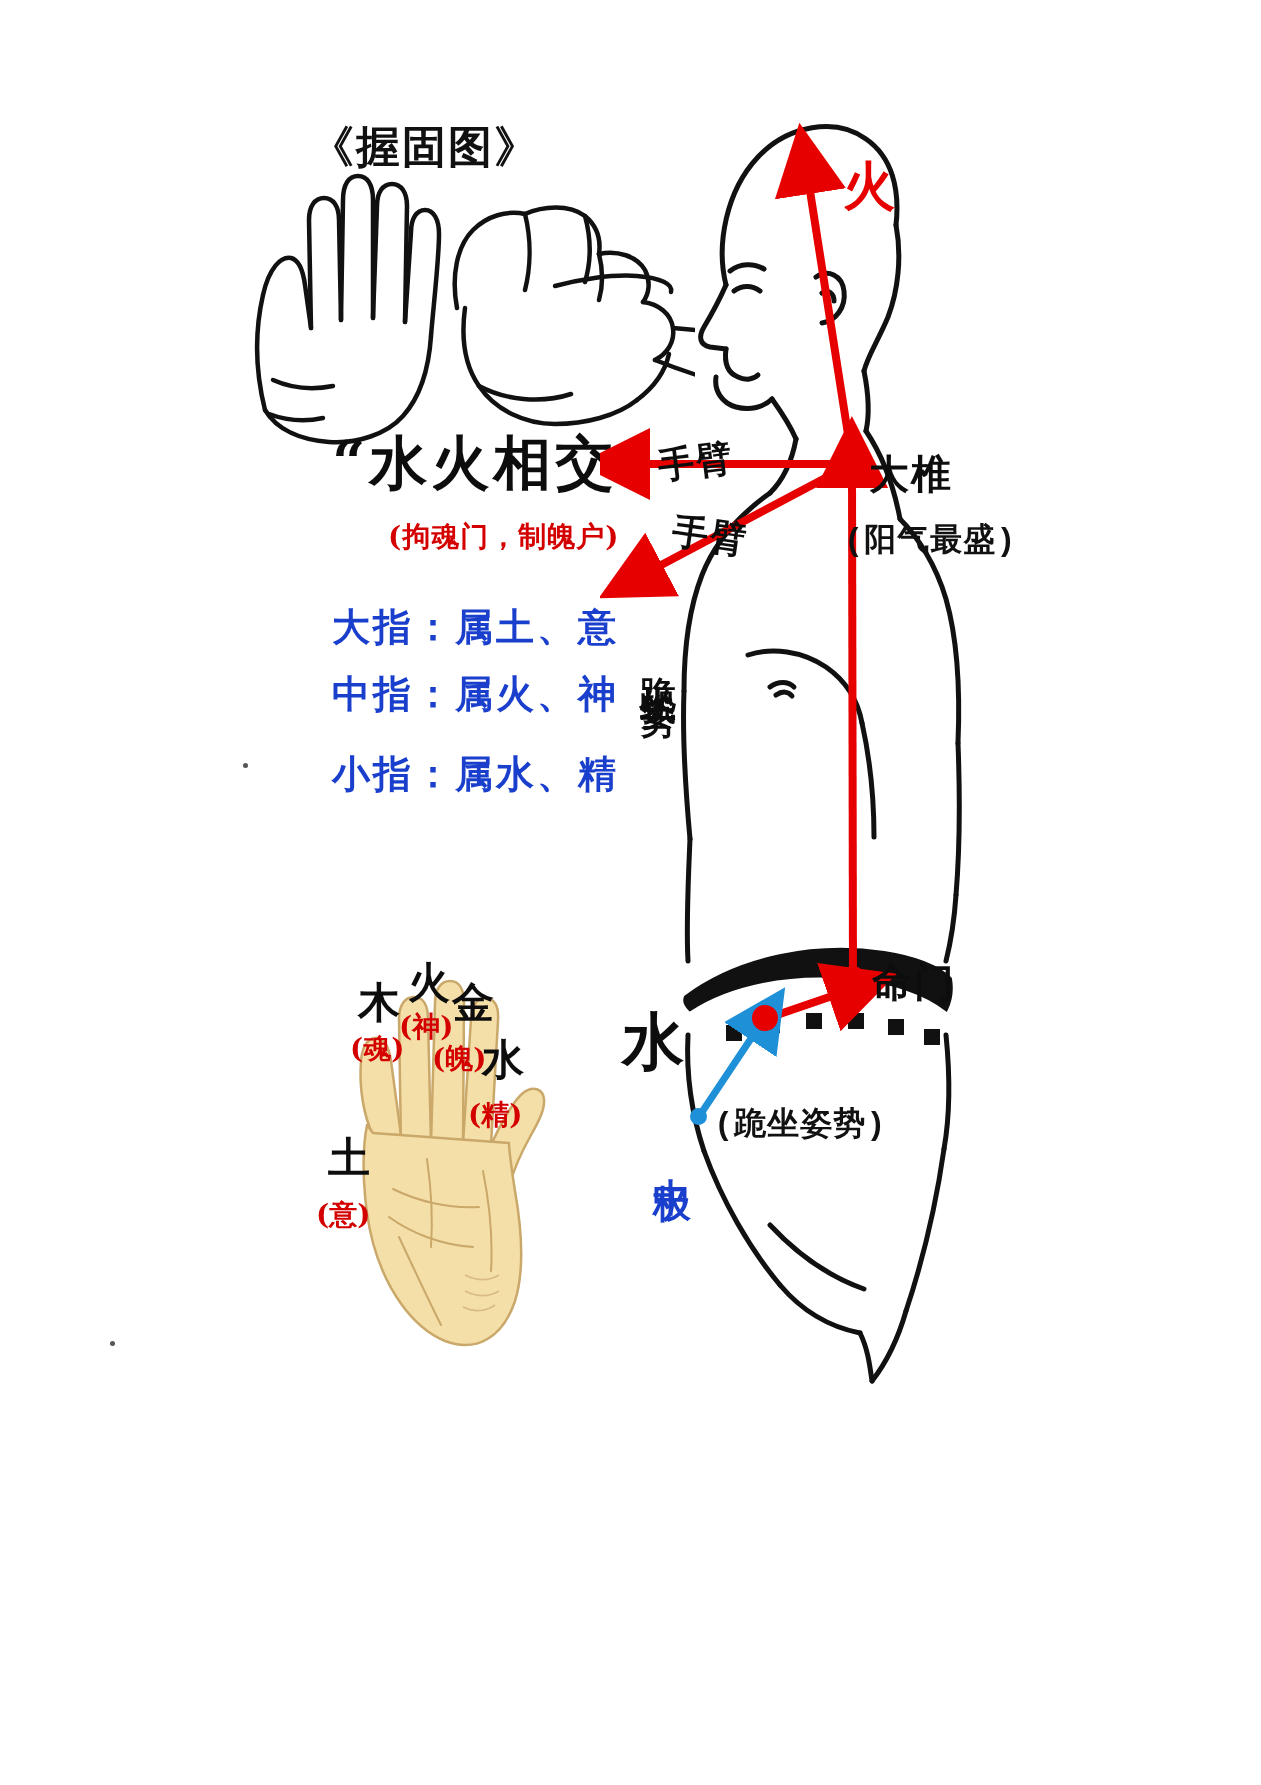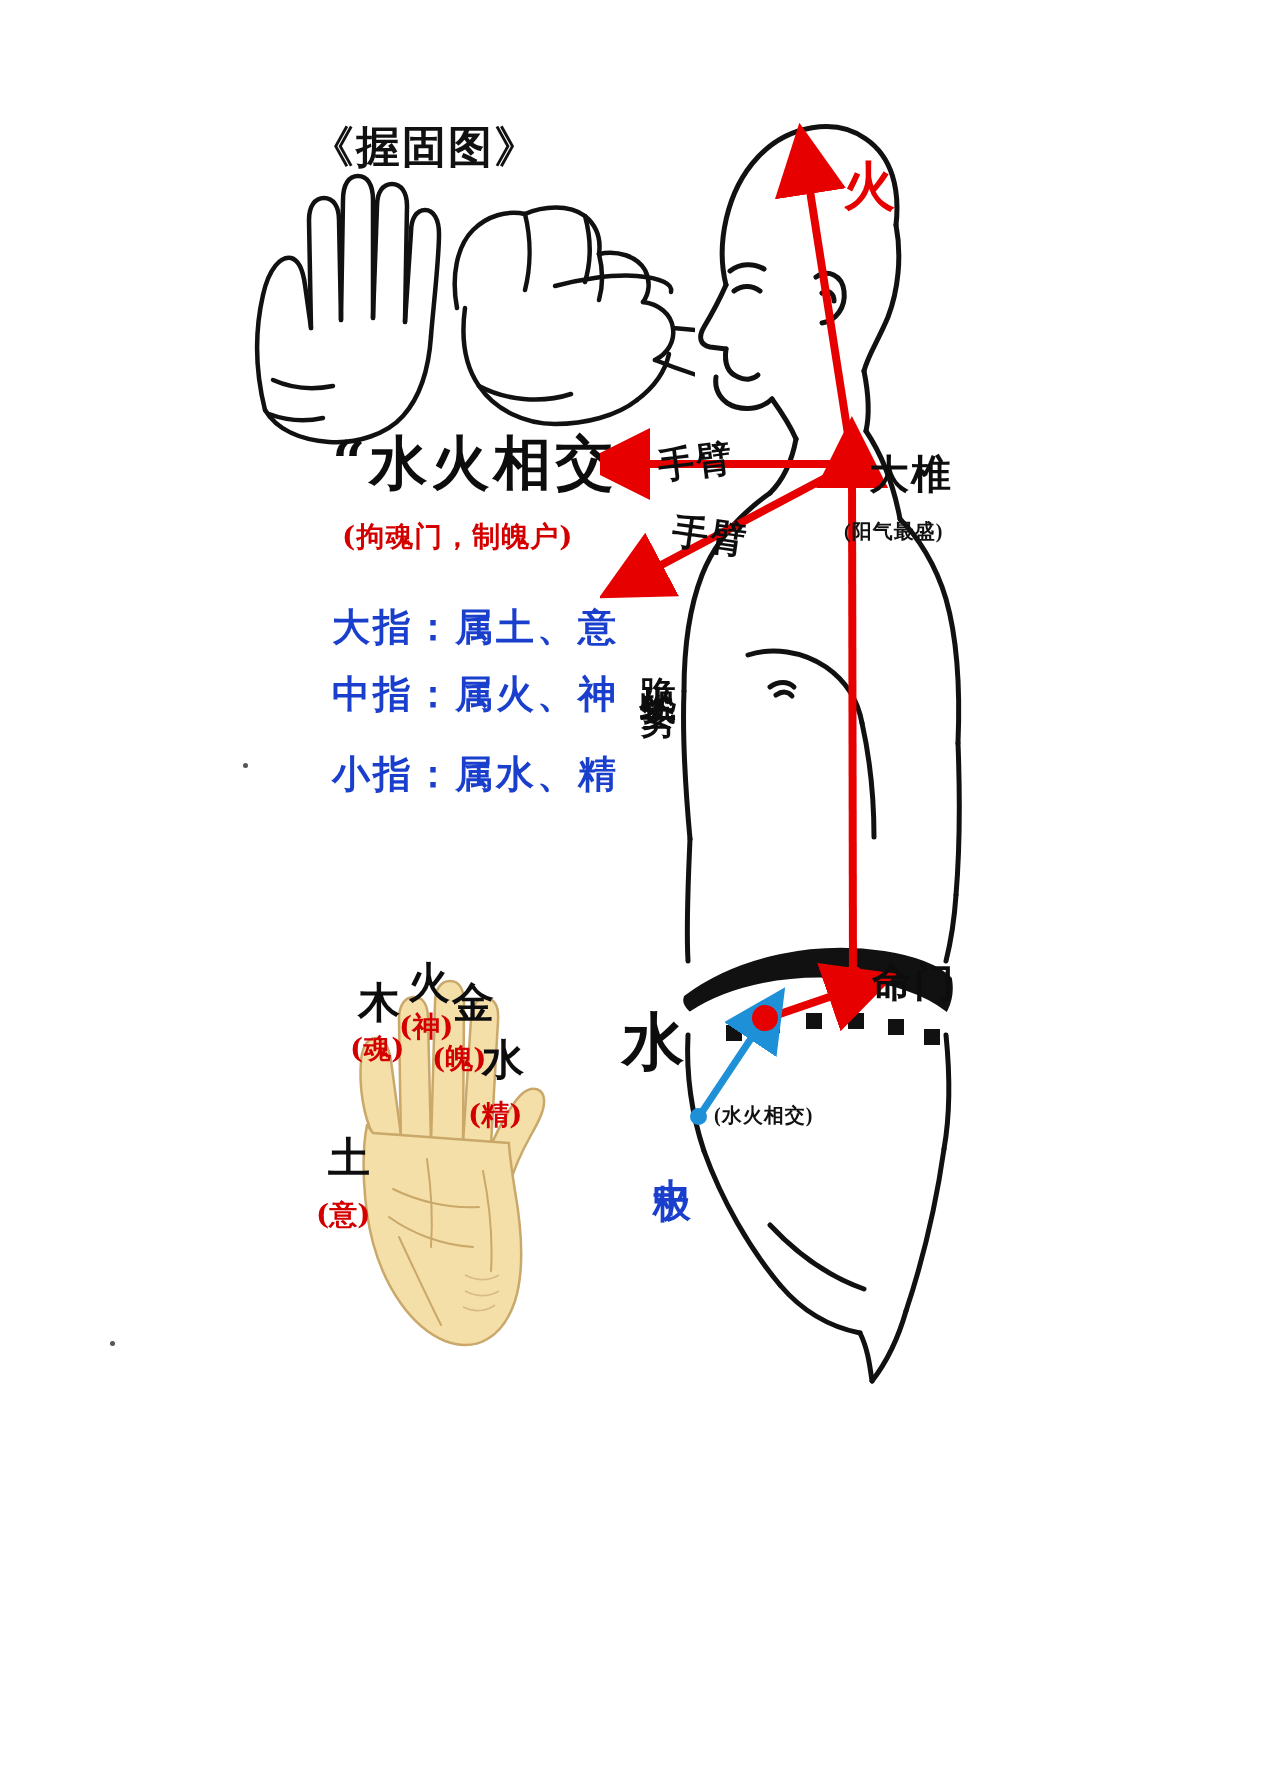--- a/index.html
+++ b/index.html
@@ -33,20 +33,21 @@
     color: #0d0d0d;
     font-size: 58px;
     letter-spacing: 4px;
   }
   .t-red-note {
     font-family: "DejaVu Serif", serif;
     font-weight: bold;
     color: #d40000;
     font-size: 28px;
     letter-spacing: 1px;
+    margin-left: 46px;
   }
   .t-blue-row {
     font-family: "DejaVu Serif", serif;
     font-weight: bold;
     color: #1a3fcc;
     font-size: 38px;
     letter-spacing: 3px;
     white-space: nowrap;
   }
   .t-black-el {
@@ -69,24 +70,24 @@
     letter-spacing: 2px;
   }
   .t-black-label {
     font-family: "DejaVu Serif", serif;
     font-weight: bold;
     color: #0d0d0d;
     font-size: 40px;
     letter-spacing: 2px;
   }
   .t-black-small {
-    font-family: Liberation Serif, serif;
+    font-family: Liberation Mono, monospace;
     font-weight: bold;
     color: #111111;
-    font-size: 20px;
+    font-size: 32px;
     letter-spacing: 1px;
   }
   .t-vert {
     font-family: "DejaVu Serif", serif;
     font-weight: bold;
     color: #0d0d0d;
     font-size: 36px;
     writing-mode: vertical-rl;
     text-orientation: upright;
     letter-spacing: 8px;
@@ -321,17 +322,17 @@
 
   <div class="abs t-arm" style="left:658px; top:438px; transform: rotate(-7deg);">手臂</div>
   <div class="abs t-arm" style="left:672px; top:512px; transform: rotate(8deg);">手臂</div>
 
   <div class="abs t-vert" style="left:634px; top:648px;">跪坐姿势</div>
 
   <div class="abs t-black-label" style="left:872px; top:955px;">命门</div>
 
   <div class="abs t-water-big" style="left:622px; top:1000px;">水</div>
 
-  <div class="abs t-black-small" style="left:714px; top:1102px;">(水火相交)</div>
+  <div class="abs t-black-small" style="left:714px; top:1102px;">(跪坐姿势)</div>
 
   <div class="abs t-vert-blue" style="left:646px; top:1148px;">中极</div>
 
 </div>
 
 </body></html>

